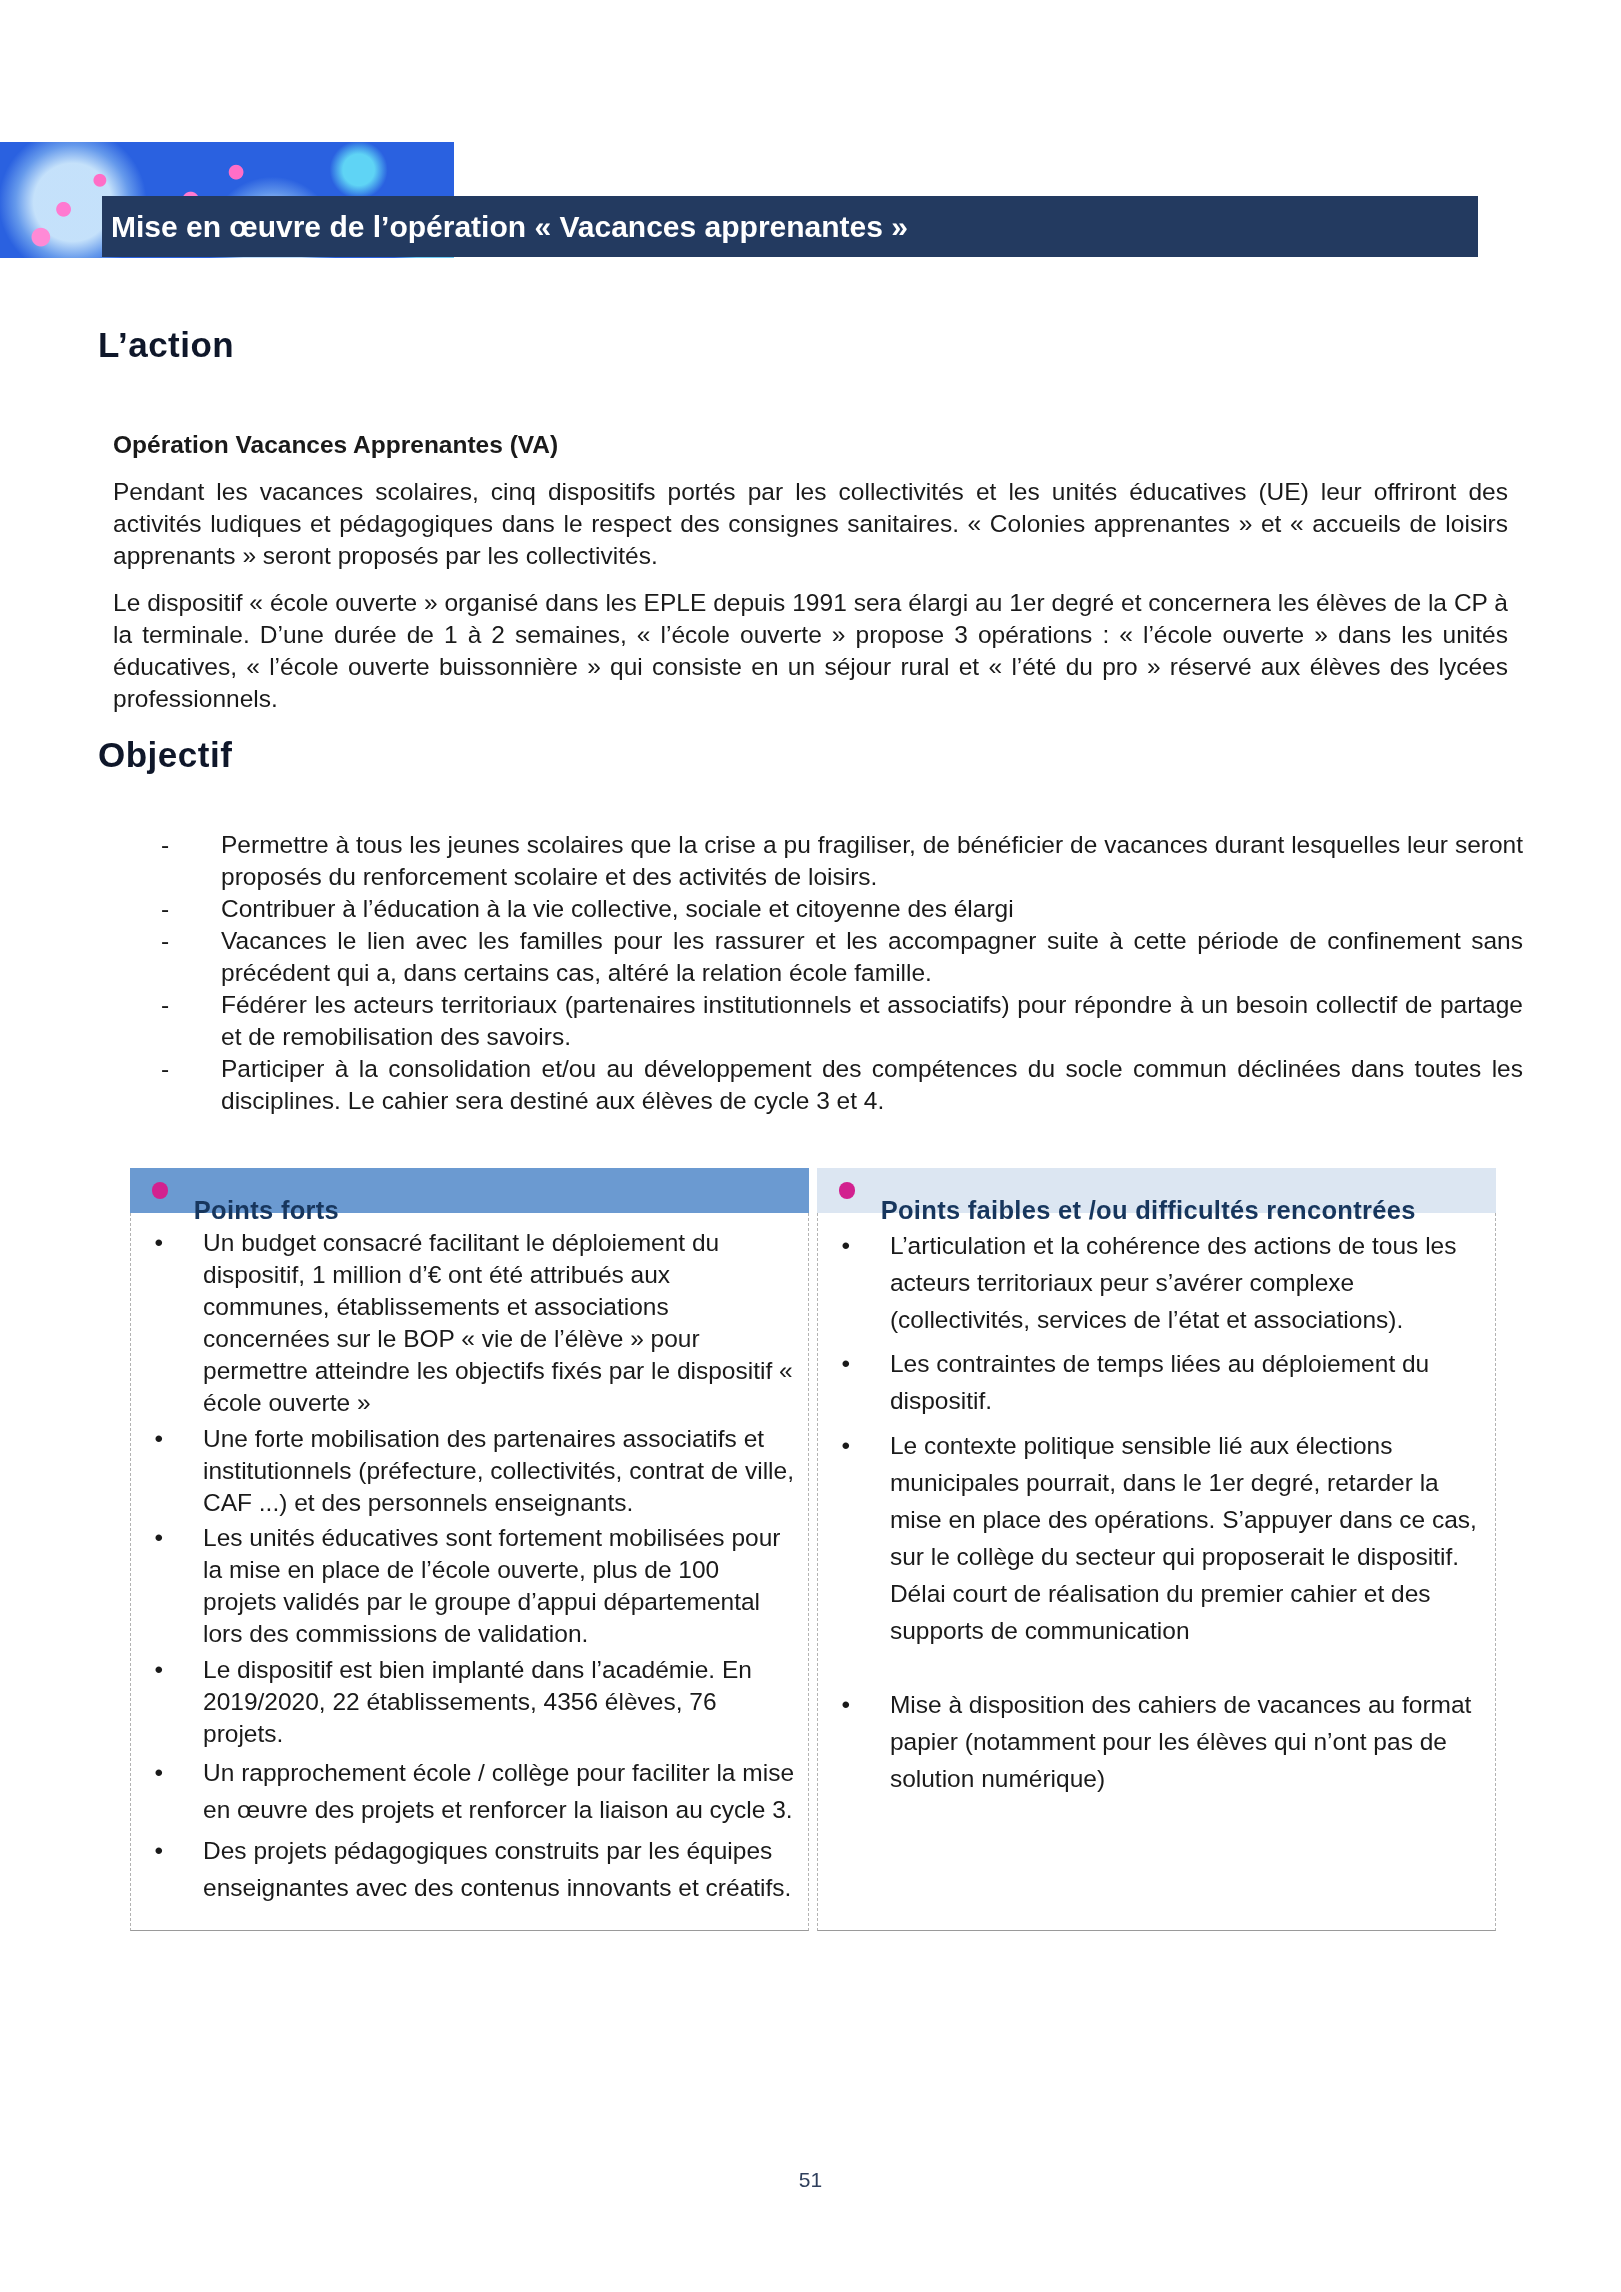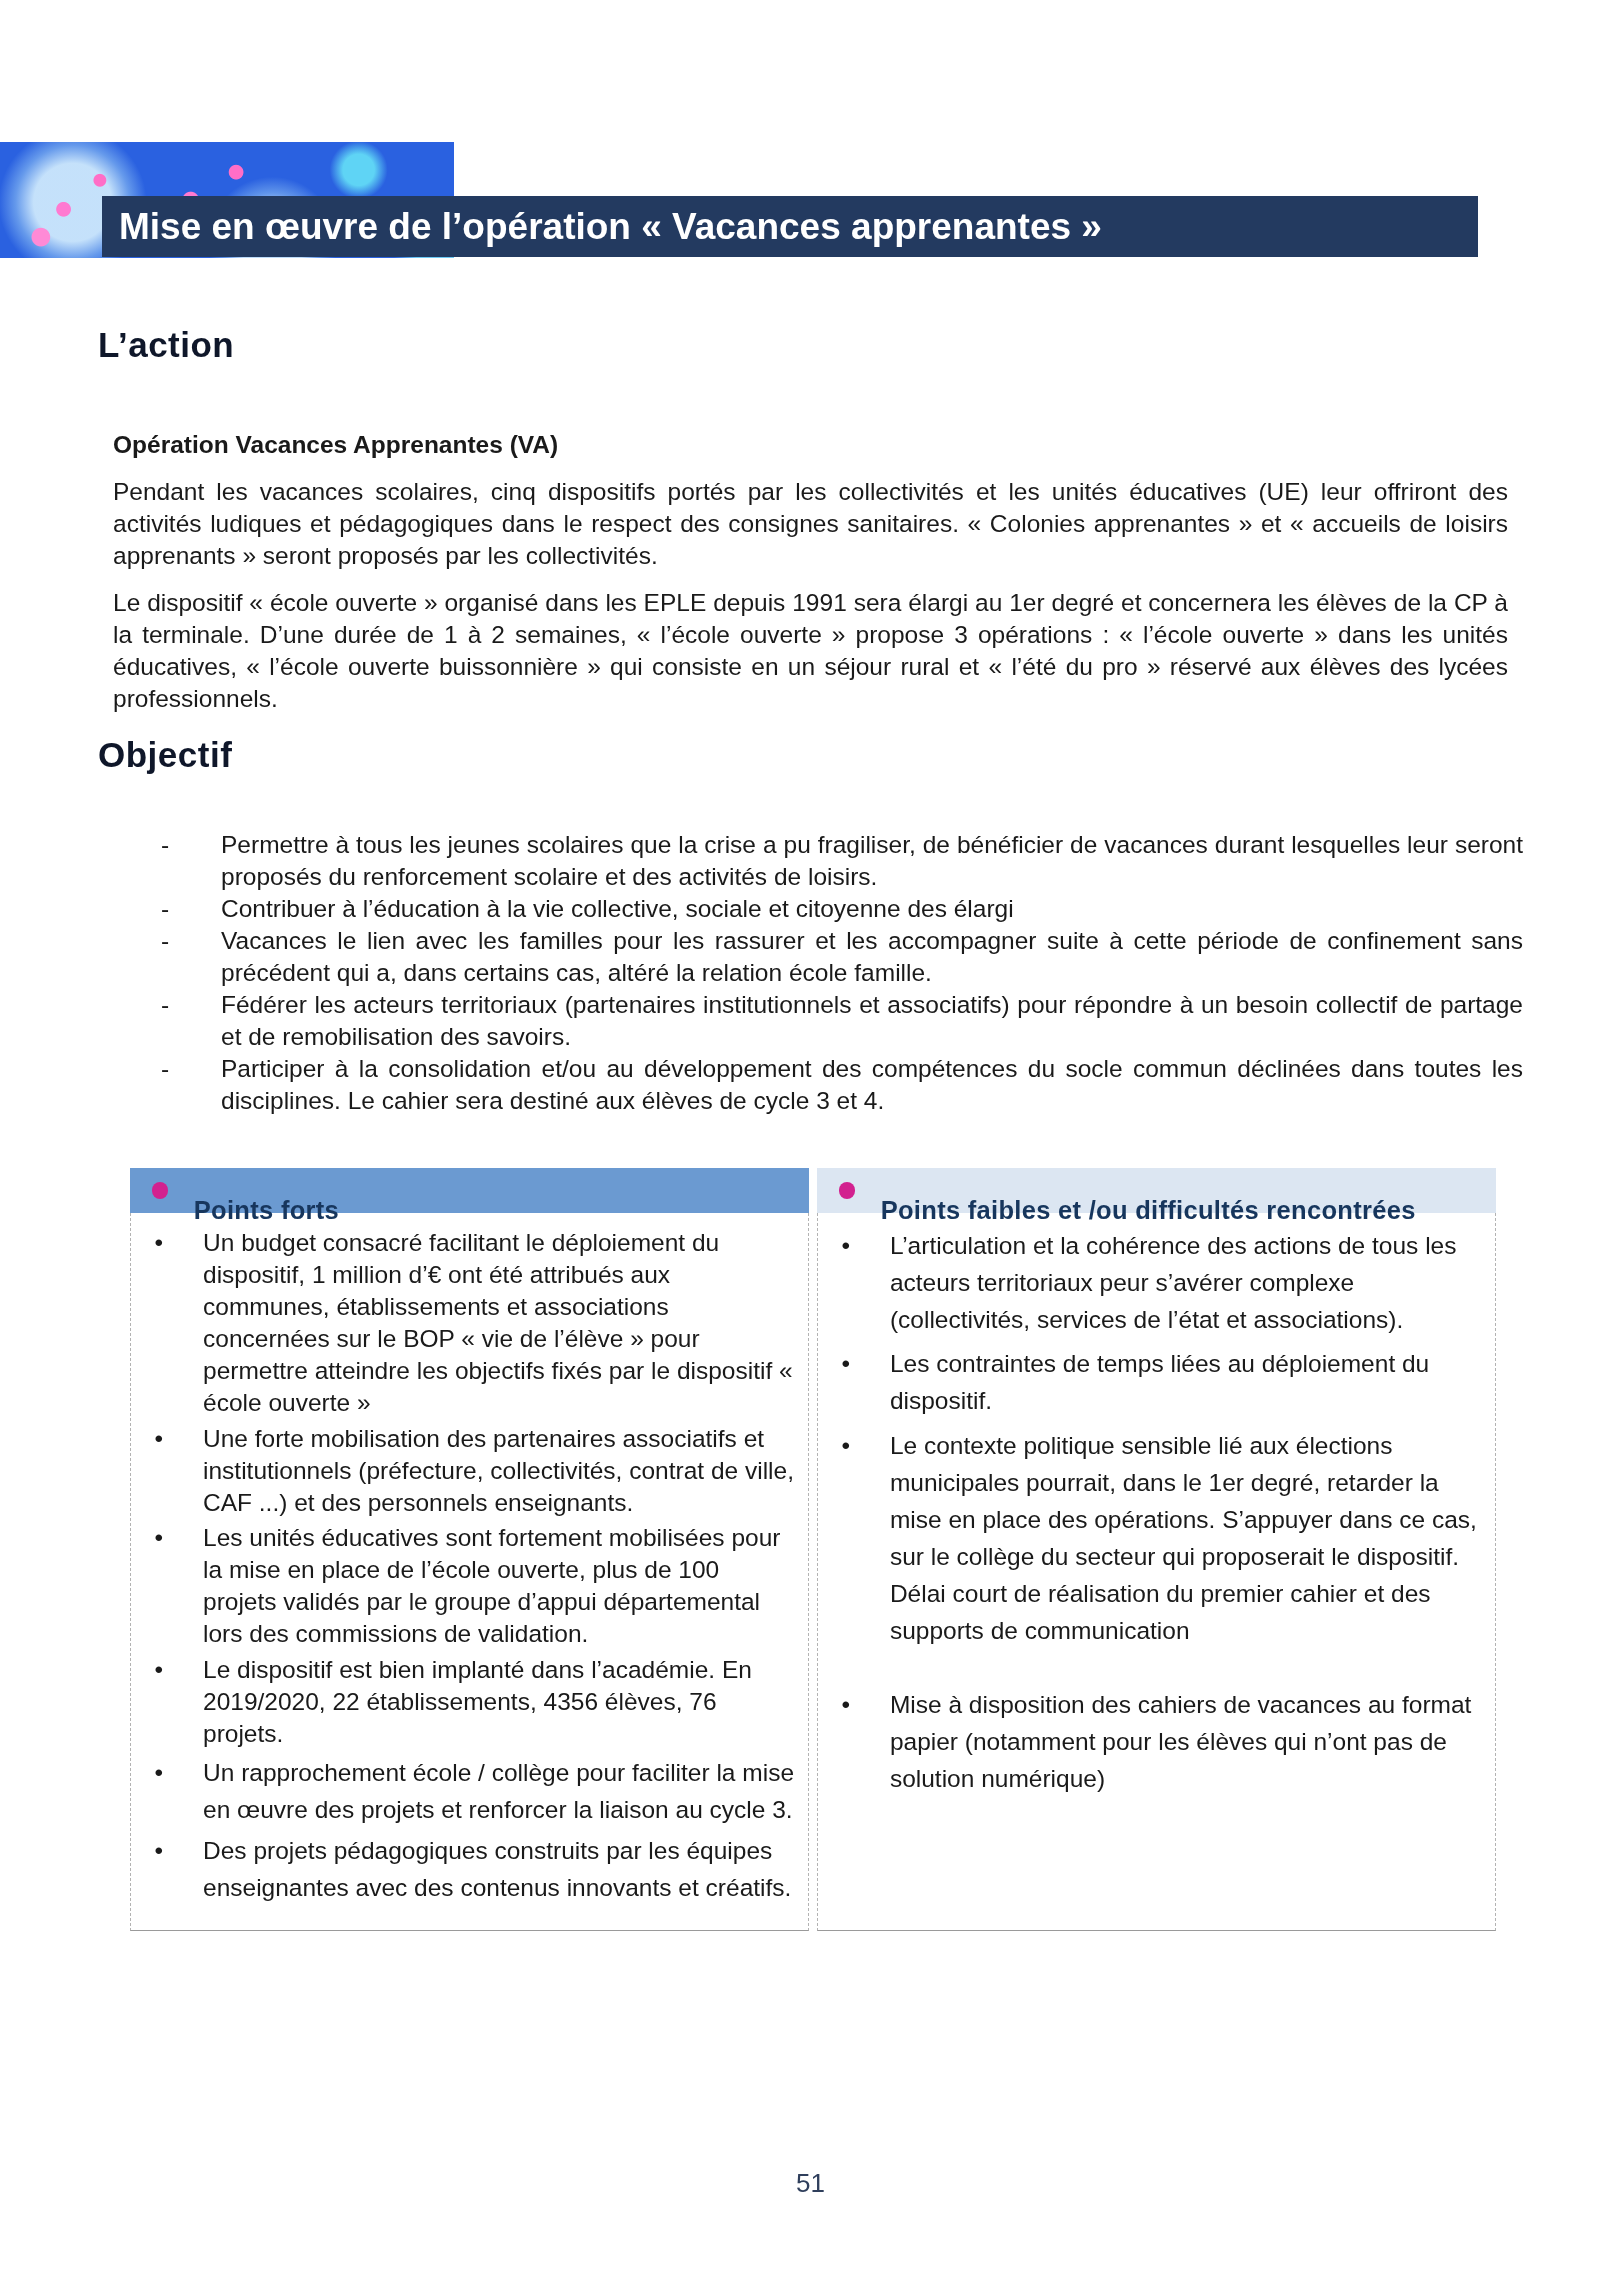--- a/index.html
+++ b/index.html
@@ -29,22 +29,22 @@
       radial-gradient(circle at 79% 24%, #5fd4f5 0 15.7px, rgba(95,212,245,0) 29px),
       radial-gradient(circle at 16% 52%, rgba(205,232,252,.95) 0 39px, rgba(150,200,245,.55) 57px, rgba(150,200,245,0) 74px),
       radial-gradient(circle at 60% 86%, rgba(205,232,252,.9) 0 33px, rgba(150,200,245,.5) 49px, rgba(150,200,245,0) 65px),
       radial-gradient(circle at 97% 92%, rgba(120,220,250,.85) 0 25.5px, rgba(120,220,250,0) 47px);
   }
 
   .banner{
     position:absolute;left:102px;top:196px;width:1376px;height:61px;
     background:#233a60;
     color:#ffffff;
-    font-weight:bold;font-size:37px;line-height:61px;
-    padding-left:17px;box-sizing:border-box;white-space:nowrap;
+    font-weight:bold;font-size:30px;line-height:61px;
+    padding-left:9px;box-sizing:border-box;white-space:nowrap;
   }
 
   .h-pink{
     position:absolute;left:98px;
     color:#0f172a;font-size:35px;font-weight:bold;letter-spacing:0.5px;
   }
   .h-action{top:325px;}
   .h-objectif{top:735px;}
 
   .action-block{
@@ -79,21 +79,21 @@
   }
   .bullet-item{position:relative;padding-left:72px;margin-bottom:3.9px;font-size:24.5px;}
   .bullet-item .bm{position:absolute;left:23.5px;top:0;}
   .cell-left .bullet-item{line-height:32px;}
   .cell-left .bullet-item:nth-last-child(-n+2){line-height:37px;}
   .cell-right .bullet-item{line-height:37px;margin-bottom:7.8px;}
   .cell-right .bullet-item:last-child{margin-top:37px;}
 
   .page-num{
     position:absolute;top:2168px;left:0;width:1621px;
-    text-align:center;font-size:26px;color:#2f3f5c;
+    text-align:center;font-size:21px;color:#2f3f5c;
   }
 </style>
 </head>
 <body>
 
 <div class="page">
 
   <div class="photo"></div>
 
   <div class="banner">

